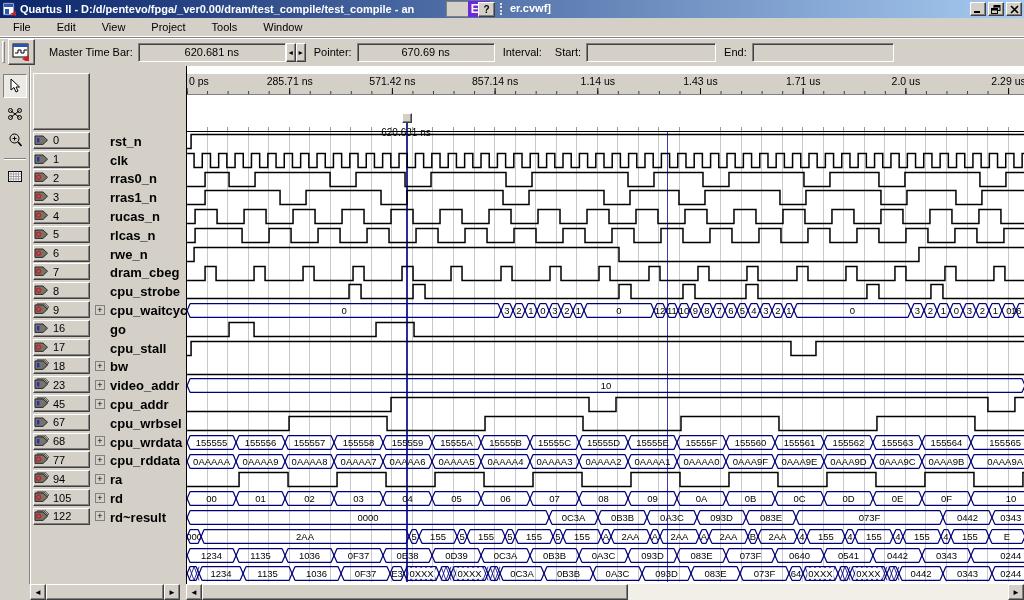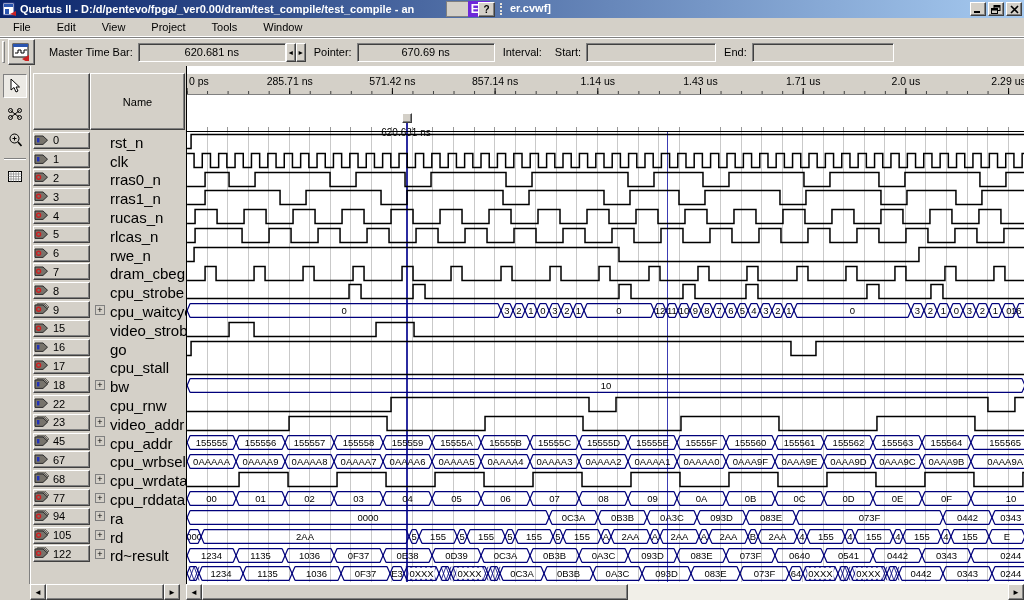--- a/index.html
+++ b/index.html
@@ -45,21 +45,21 @@
   #ltool-sep { position:absolute; left:4px; width:22px; height:2px; border-top:1px solid #808080; border-bottom:1px solid #fff; }
 
   
   #namecol { position:absolute; left:30px; top:0; width:156px; height:518px; background:#d4d0c8; border-left:1px solid #fff; }
   .namehead-cell { position:absolute; top:7px; height:57px; display:flex; align-items:center; justify-content:center; font-size:11px; color:#000; }
   #name-rows { position:absolute; left:0; top:65px; width:156px; }
   .name-row { position:relative; width:156px; }
   .sig-btn { position:absolute; left:2px; top:0.9px; width:57px; height:17px; display:flex; align-items:center; }
   .sig-btn .num { margin-left:2px; font-size:11px; }
   .plusbox { position:absolute; left:64px; top:4.4px; width:10px; height:10px; background:#d4d0c8; border:1px solid #808080; font-size:9px; line-height:8px; text-align:center; color:#000; }
-  .sig-name { position:absolute; left:79px; top:2.9px; font-size:15px; color:#000; white-space:nowrap; }
+  .sig-name { position:absolute; left:79px; top:2.9px; font-size:13px; color:#000; white-space:nowrap;font-weight:bold; }
 
   
   #waveregion { position:absolute; left:186px; top:0; width:838px; height:518px; background:#fff; border-left:1px solid #000; }
   #ruler { position:absolute; left:0; top:7px; width:838px; height:22px; background:#d4d0c8; border-top:1px solid #fff; border-bottom:1px solid #808080; }
   #whitestrip { position:absolute; left:0; top:29px; width:838px; height:36px; background:#fff; }
   #strip-ticks { position:absolute; left:0; bottom:0; width:838px; height:4px;
      background-image:repeating-linear-gradient(to right, transparent 0px, transparent 19.54px, #999 19.54px, #999 20.54px); }
   #waverows { position:absolute; left:0; top:65px; width:838px; height:451.2px; border-top:1px solid #000;
      background-image:repeating-linear-gradient(to right, transparent 0px, transparent 19.54px, #c9c9c9 19.54px, #c9c9c9 20.54px); }
   .wave-row { display:block; }
@@ -176,21 +176,20 @@
     <div class="ltool" style="top:98px">
       <svg width="14" height="11" viewBox="0 0 14 11">
         <rect x="0.5" y="0.5" width="13" height="10" fill="#fff" stroke="#000"></rect>
         <path d="M0.5 3 h13 M0.5 5.5 h13 M0.5 8 h13 M3 0.5 v10 M5.5 0.5 v10 M8 0.5 v10 M10.5 0.5 v10" stroke="#888" stroke-width="0.7"></path>
       </svg>
     </div>
   </div>
 
   <div id="namecol">
     <div class="namehead-cell raised" style="left:2px; width:57px"></div>
-    <div class="namehead-cell raised" style="left:59px; width:95px">Name</div>
     <div id="name-rows">
         <div class="name-row" style="height: 18.8px;">
           <div class="sig-btn raised">
       <svg width="17" height="13" viewBox="0 0 17 13">
 
     <polygon points="1,2 9,2 13.5,6.2 9,10.4 1,10.4" fill="#77736b" stroke="#2b2b2b"></polygon>
     <rect x="3" y="4" width="2.4" height="4.4" fill="#2233bb"></rect>
   </svg>
             <span class="num">0</span>
           </div>
@@ -295,31 +294,20 @@
             <span class="num">9</span>
           </div>
           <div class="plusbox">+</div>
           <span class="sig-name">cpu_waitcyc</span>
         </div>
         <div class="name-row" style="height: 18.8px;">
           <div class="sig-btn raised">
       <svg width="17" height="13" viewBox="0 0 17 13">
 
     <polygon points="1,2 9,2 13.5,6.2 9,10.4 1,10.4" fill="#77736b" stroke="#2b2b2b"></polygon>
-    <circle cx="4.6" cy="6.2" r="2" fill="none" stroke="#cc2222" stroke-width="1.4"></circle>
-  </svg>
-            <span class="num">15</span>
-          </div>
-          <span class="sig-name">video_strobe</span>
-        </div>
-        <div class="name-row" style="height: 18.8px;">
-          <div class="sig-btn raised">
-      <svg width="17" height="13" viewBox="0 0 17 13">
-
-    <polygon points="1,2 9,2 13.5,6.2 9,10.4 1,10.4" fill="#77736b" stroke="#2b2b2b"></polygon>
     <rect x="3" y="4" width="2.4" height="4.4" fill="#2233bb"></rect>
   </svg>
             <span class="num">16</span>
           </div>
           <span class="sig-name">go</span>
         </div>
         <div class="name-row" style="height: 18.8px;">
           <div class="sig-btn raised">
       <svg width="17" height="13" viewBox="0 0 17 13">
 
@@ -335,31 +323,20 @@
       <svg width="17" height="13" viewBox="0 0 17 13">
     <polygon points="4,0 11,0 15,4 11,8 4,8" fill="#b9b5ad" stroke="#6d6a64"></polygon>
                         <polygon points="3,1 10,1 14,5 10,9 3,9" fill="#a09c94" stroke="#5d5a54"></polygon>
     <polygon points="1,2 9,2 13.5,6.2 9,10.4 1,10.4" fill="#77736b" stroke="#2b2b2b"></polygon>
     <rect x="3" y="4" width="2.4" height="4.4" fill="#2233bb"></rect>
   </svg>
             <span class="num">18</span>
           </div>
           <div class="plusbox">+</div>
           <span class="sig-name">bw</span>
-        </div>
-        <div class="name-row" style="height: 18.8px;">
-          <div class="sig-btn raised">
-      <svg width="17" height="13" viewBox="0 0 17 13">
-
-    <polygon points="1,2 9,2 13.5,6.2 9,10.4 1,10.4" fill="#77736b" stroke="#2b2b2b"></polygon>
-    <rect x="3" y="4" width="2.4" height="4.4" fill="#2233bb"></rect>
-  </svg>
-            <span class="num">22</span>
-          </div>
-          <span class="sig-name">cpu_rnw</span>
         </div>
         <div class="name-row" style="height: 18.8px;">
           <div class="sig-btn raised">
       <svg width="17" height="13" viewBox="0 0 17 13">
     <polygon points="4,0 11,0 15,4 11,8 4,8" fill="#b9b5ad" stroke="#6d6a64"></polygon>
                         <polygon points="3,1 10,1 14,5 10,9 3,9" fill="#a09c94" stroke="#5d5a54"></polygon>
     <polygon points="1,2 9,2 13.5,6.2 9,10.4 1,10.4" fill="#77736b" stroke="#2b2b2b"></polygon>
     <rect x="3" y="4" width="2.4" height="4.4" fill="#2233bb"></rect>
   </svg>
             <span class="num">23</span>

